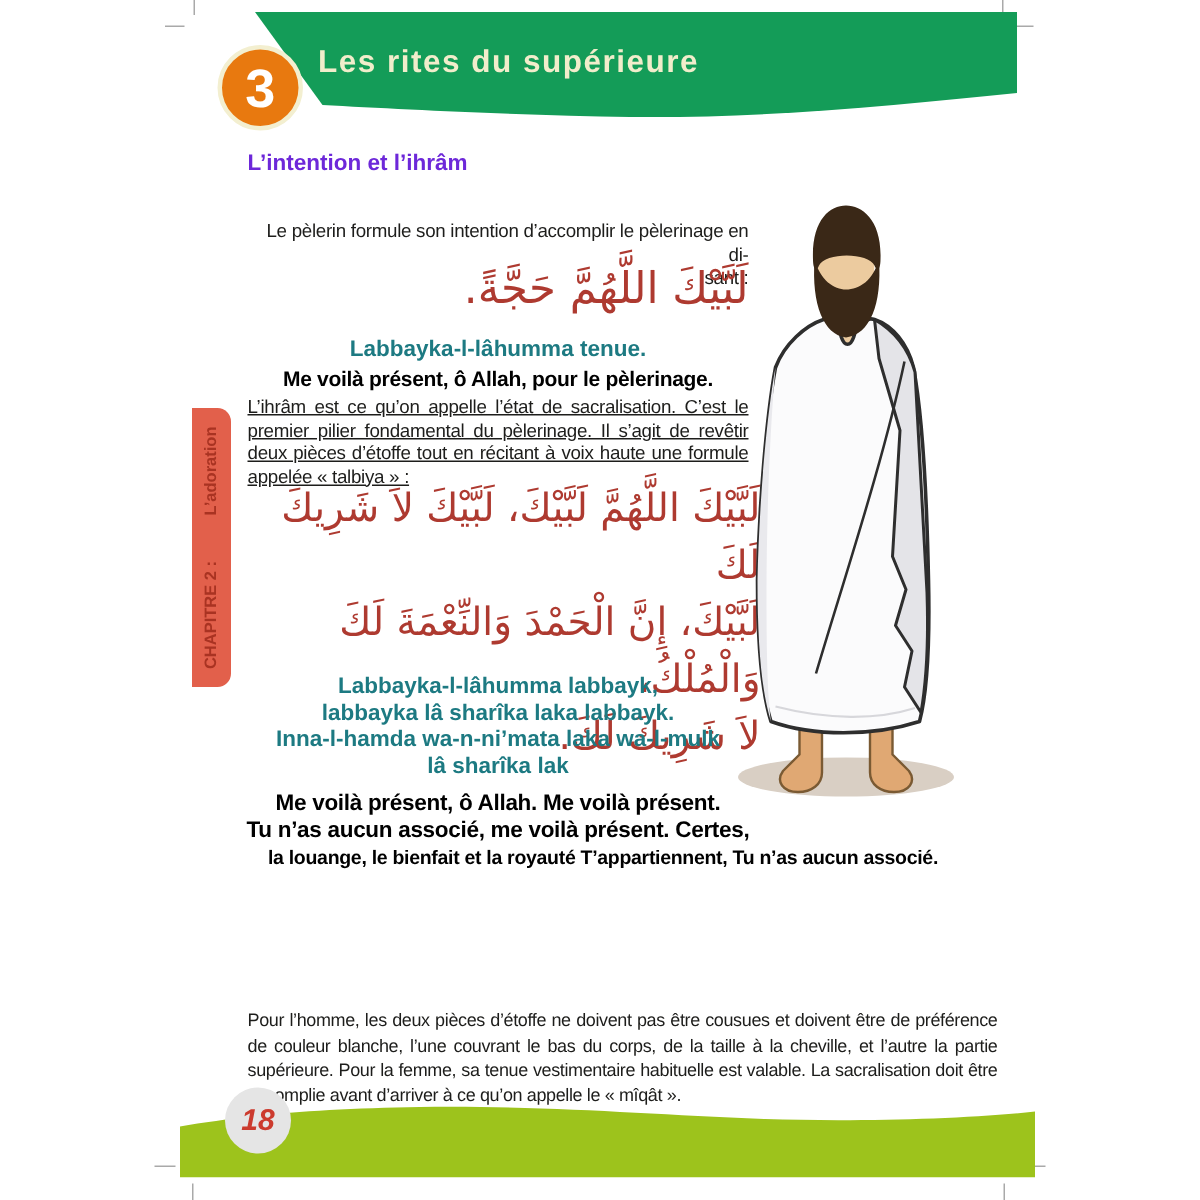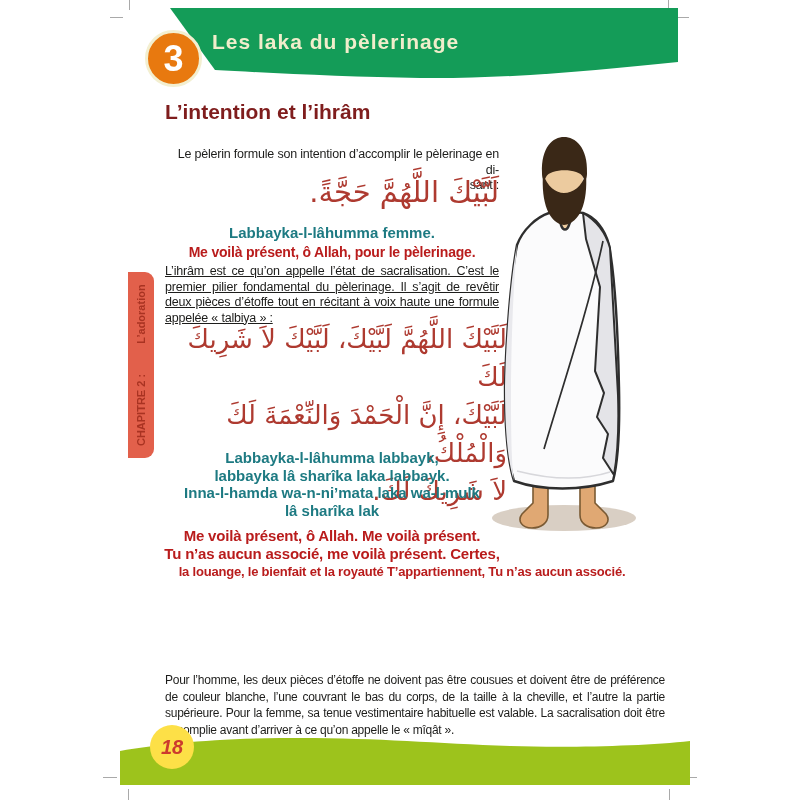--- a/index.html
+++ b/index.html
@@ -21,21 +21,21 @@
     display:flex;align-items:center;justify-content:center;
     color:#ffffff;font-size:36px;font-weight:bold;
   }
   .lesson-title{
     left:212px;top:30px;color:#f1edcb;font-size:21px;font-weight:bold;
     letter-spacing:1px;
   }
 
   
   .section-title{
-    left:165px;top:100px;color:#7f1d1d;font-size:21px;font-weight:bold;
+    left:165px;top:100px;color:#6d28d9;font-size:15px;font-weight:bold;
   }
 
   
   .body-txt{
     color:#1d1d1b;font-size:12.5px;line-height:15.5px;letter-spacing:-0.2px;
     text-align:justify;
   }
   .intro{left:165px;top:147px;width:334px;text-align:right;}
   .para2{left:165px;top:264px;width:334px;text-decoration:underline;}
   .closing{left:165px;top:624px;width:500px;font-size:12px;line-height:16.5px;letter-spacing:-0.25px;margin-top:48px;}
@@ -50,21 +50,21 @@
 
   
   .translit{
     color:#1d7a82;font-weight:600;text-align:center;
   }
   .translit1{left:165px;top:224px;width:334px;font-size:15px;}
   .translit2{left:160px;top:449px;width:344px;font-size:15px;line-height:17.5px;}
 
   
   .magenta{
-    color:#b91c1c;font-weight:600;text-align:center;letter-spacing:-0.2px;
+    color:#000000;font-weight:600;text-align:center;letter-spacing:-0.2px;
   }
   .magenta1{left:165px;top:244px;width:334px;font-size:14px;}
   .magenta2a{left:160px;top:527px;width:344px;font-size:15px;line-height:18px;}
   .magenta2b{left:140px;top:564px;width:524px;font-size:13px;}
 
   
   .chapter-tab{
     left:128px;top:272px;width:26px;height:186px;background:#e2604b;
     border-radius:0 9px 9px 0;
   }
@@ -76,21 +76,21 @@
   .tab-label.section{top:42px;}
   .tab-label.chapter{top:138px;}
 
   
   #pilgrim-svg{left:487px;top:127px;}
 
   
   #wave-svg{left:120px;top:735px;}
   .page-badge{
     left:150px;top:725px;width:44px;height:44px;border-radius:50%;
-    background:#fde047;display:flex;align-items:center;justify-content:center;
+    background:#e5e5e5;display:flex;align-items:center;justify-content:center;
     color:#cc3b2e;font-size:20px;font-weight:bold;font-style:italic;
   }
 </style>
 </head>
 <body>
 
 <div class="crop" style="left:129px;top:0;width:1px;height:10px;"></div>
 <div class="crop" style="left:110px;top:17px;width:13px;height:1px;"></div>
 <div class="crop" style="left:668px;top:0;width:1px;height:10px;"></div>
 <div class="crop" style="left:676px;top:17px;width:13px;height:1px;"></div>
@@ -98,34 +98,34 @@
 <div class="crop" style="left:128px;top:789px;width:1px;height:11px;"></div>
 <div class="crop" style="left:683px;top:777px;width:14px;height:1px;"></div>
 <div class="crop" style="left:669px;top:789px;width:1px;height:11px;"></div>
 
 <svg id="banner-svg" class="abs" width="525" height="90" viewBox="0 0 525 90">
   <path d="M 10,8 L 518,8 L 518,62 C 440,70 350,79 260,78 C 190,77 110,73 55,70 Z" fill="#149c58"></path>
 </svg>
 <div class="abs lesson-badge">
   <span>3</span>
 </div>
-<div class="abs lesson-title">Les laka du pèlerinage</div>
+<div class="abs lesson-title">Les rites du supérieure</div>
 
 <div class="abs chapter-tab">
   <span class="tab-label section">L’adoration</span>
   <span class="tab-label chapter">CHAPITRE 2 :</span>
 </div>
 
 <div class="abs section-title">L’intention et l’ihrâm</div>
 
 <div class="abs body-txt intro preline">Le pèlerin formule son intention d’accomplir le pèlerinage en di-
 sant :</div>
 
 <div class="abs arabic arabic1">لَبَّيْكَ اللَّهُمَّ حَجَّةً.</div>
-<div class="abs translit translit1">Labbayka-l-lâhumma femme.</div>
+<div class="abs translit translit1">Labbayka-l-lâhumma tenue.</div>
 <div class="abs magenta magenta1">Me voilà présent, ô Allah, pour le pèlerinage.</div>
 
 <div class="abs body-txt para2">L’ihrâm est ce qu’on appelle l’état de sacralisation. C’est le premier pilier fondamental du pèlerinage. Il s’agit de revêtir deux pièces d’étoffe tout en récitant à voix haute une formule appelée « talbiya » :</div>
 
 <div class="abs arabic arabic2 preline">لَبَّيْكَ اللَّهُمَّ لَبَّيْكَ، لَبَّيْكَ لاَ شَرِيكَ لَكَ
 لَبَّيْكَ، إِنَّ الْحَمْدَ وَالنِّعْمَةَ لَكَ وَالْمُلْكُ،
 لاَ شَرِيكَ لَكَ.</div>
 <div class="abs translit translit2 preline">Labbayka-l-lâhumma labbayk,
 labbayka lâ sharîka laka labbayk.
 Inna-l-hamda wa-n-ni’mata laka wa-l-mulk

